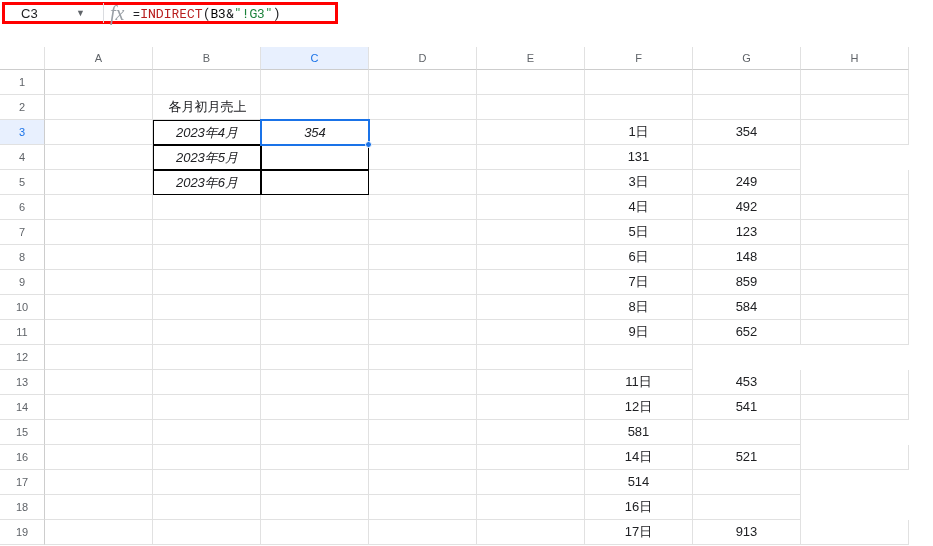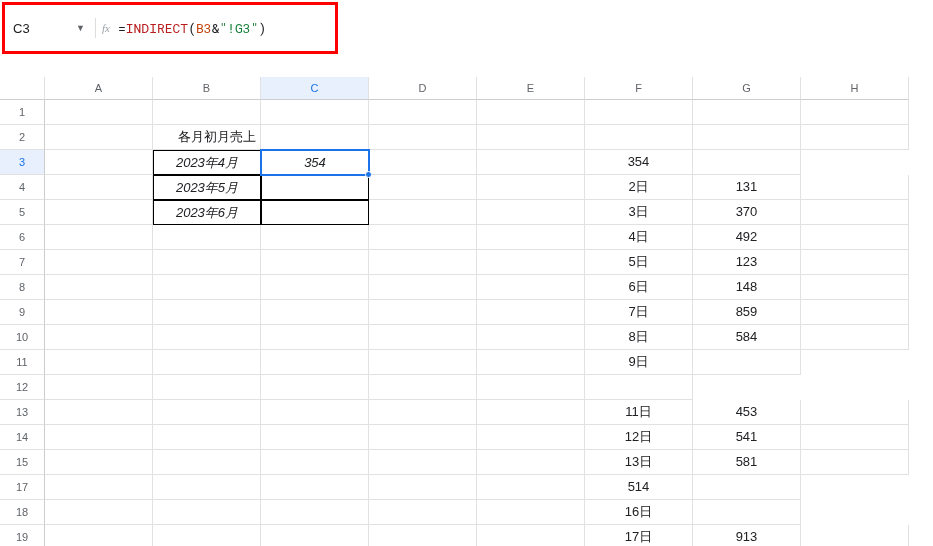--- a/index.html
+++ b/index.html
@@ -7,23 +7,24 @@
     font-family: Arial, "Helvetica Neue", sans-serif;
     font-size: 13px;
     color: #202124;
     background: #fff;
     width: 933px;
     height: 546px;
     overflow: hidden;
     position: relative;
   }
   .top-bar {
-    height: 52px;
+    height: 22px;
     display: flex;
     align-items: center;
+    padding-left: 8px;
     border: 3px solid red;
     margin: 2px 0 16px 2px;
     width: 336px;
     box-sizing: border-box;
   }
   .name-box {
     width: 74px;
     padding: 4px 24px 4px 8px;
     font-size: 13px;
     color: #202124;
@@ -42,35 +43,35 @@
   .divider-v {
     width: 1px;
     height: 20px;
     background: #dadce0;
     margin: 0 6px 0 16px;
   }
   .fx {
     color: #9aa0a6;
     font-style: italic;
     font-family: "Times New Roman", serif;
-    font-size: 11px;
+    font-size: 20px;
     margin-right: 8px;
   }
   .formula-input {
     flex: 1;
     border: none;
     outline: none;
     font-family: "Roboto Mono", Consolas, monospace;
     font-size: 13px;
     color: #202124;
     background: transparent;
   }
   .formula-input .pun { color: #202124; }
   .formula-input .fn  { color: #b91c1c; }
-  .formula-input .ref { color: #c2410c; text-align: right; }
+  .formula-input .ref { color: #000000; text-align: right; }
   .formula-input .str { color: #188038; }
 
   .sheet {
     position: relative;
     margin-top: 23px;
     width: 100%;
     user-select: none;
   }
   .header-row {
     display: flex;
@@ -124,21 +125,21 @@
     height: 25px;
     border-right: 1px solid #e1e1e1;
     border-bottom: 1px solid #e1e1e1;
     line-height: 24px;
     padding: 0 4px;
     overflow: hidden;
     white-space: nowrap;
     font-size: 13px;
     text-align: center;
   }
-  .cell.left { text-align: right; padding-left: 6px; }
+  .cell.left { text-align: center; padding-left: 6px; }
   .cell.boxed {
     border: 1px solid #000;
     font-style: italic;
   }
   
   .active {
     outline: 2px solid #1a73e8;
     outline-offset: -1px;
     z-index: 2;
     position: relative;
@@ -198,43 +199,43 @@
       <div class="cell "></div>
       <div class="cell "></div>
     </div>
     <div class="row">
       <div class="row-h sel">3</div>
       <div class="cell "></div>
       <div class="cell boxed">2023年4月</div>
       <div class="cell boxed active">354</div>
       <div class="cell "></div>
       <div class="cell "></div>
+      <div class="cell ">1日</div>
       <div class="cell ">354</div>
       <div class="cell "></div>
     </div>
     <div class="row">
       <div class="row-h">4</div>
       <div class="cell "></div>
       <div class="cell boxed">2023年5月</div>
       <div class="cell boxed"></div>
       <div class="cell "></div>
       <div class="cell "></div>
-      <div class="cell ">2日</div>
       <div class="cell ">131</div>
       <div class="cell "></div>
     </div>
     <div class="row">
       <div class="row-h">5</div>
       <div class="cell "></div>
       <div class="cell boxed">2023年6月</div>
       <div class="cell boxed"></div>
       <div class="cell "></div>
       <div class="cell "></div>
       <div class="cell ">3日</div>
-      <div class="cell ">370</div>
+      <div class="cell ">249</div>
       <div class="cell "></div>
     </div>
     <div class="row">
       <div class="row-h">6</div>
       <div class="cell "></div>
       <div class="cell "></div>
       <div class="cell "></div>
       <div class="cell "></div>
       <div class="cell "></div>
       <div class="cell ">4日</div>
@@ -286,20 +287,21 @@
       <div class="cell "></div>
     </div>
     <div class="row">
       <div class="row-h">11</div>
       <div class="cell "></div>
       <div class="cell "></div>
       <div class="cell "></div>
       <div class="cell "></div>
       <div class="cell "></div>
       <div class="cell ">9日</div>
+      <div class="cell ">652</div>
       <div class="cell "></div>
     </div>
     <div class="row">
       <div class="row-h">12</div>
       <div class="cell "></div>
       <div class="cell "></div>
       <div class="cell "></div>
       <div class="cell "></div>
       <div class="cell "></div>
       <div class="cell "></div>
@@ -326,22 +328,32 @@
       <div class="cell ">541</div>
       <div class="cell "></div>
     </div>
     <div class="row">
       <div class="row-h">15</div>
       <div class="cell "></div>
       <div class="cell "></div>
       <div class="cell "></div>
       <div class="cell "></div>
       <div class="cell "></div>
-      <div class="cell ">13日</div>
       <div class="cell ">581</div>
+      <div class="cell "></div>
+    </div>
+    <div class="row">
+      <div class="row-h">16</div>
+      <div class="cell "></div>
+      <div class="cell "></div>
+      <div class="cell "></div>
+      <div class="cell "></div>
+      <div class="cell "></div>
+      <div class="cell ">14日</div>
+      <div class="cell ">521</div>
       <div class="cell "></div>
     </div>
     <div class="row">
       <div class="row-h">17</div>
       <div class="cell "></div>
       <div class="cell "></div>
       <div class="cell "></div>
       <div class="cell "></div>
       <div class="cell "></div>
       <div class="cell ">514</div>

